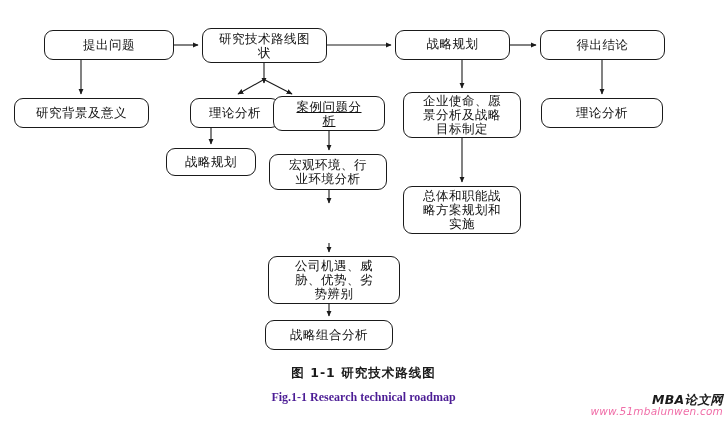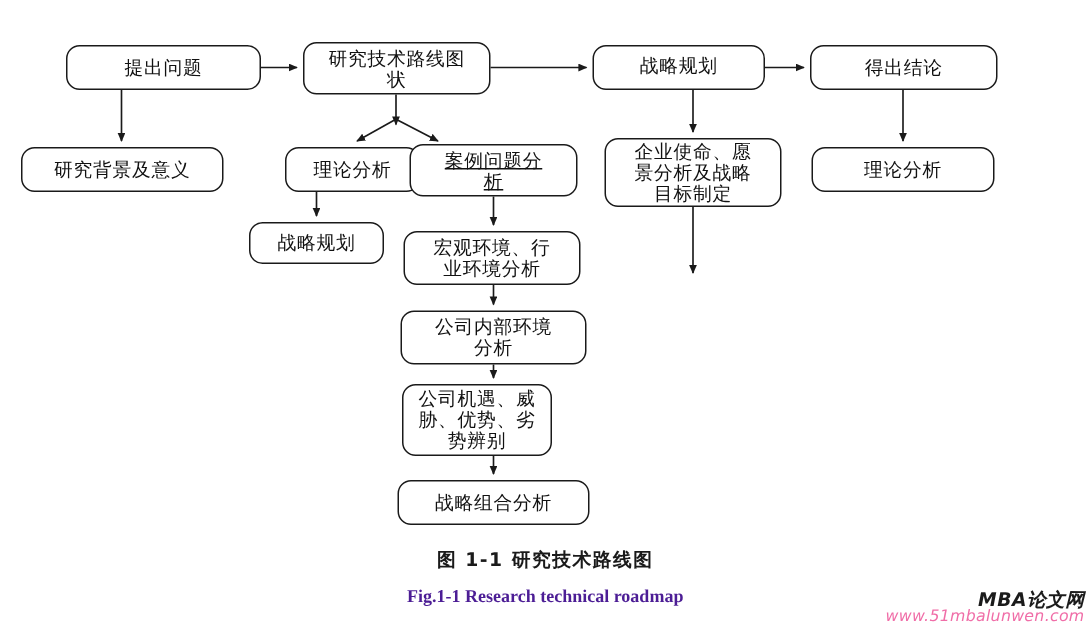--- a/index.html
+++ b/index.html
@@ -202,27 +202,28 @@
 
   <div class="node" style="left:166px; top:132px; width:90px; height:28px;">
     <span class="node-label">战略规划</span>
   </div>
 
   <div class="node" style="left:269px; top:138px; width:118px; height:36px;">
     <span class="node-label">宏观环境、行
 业环境分析</span>
   </div>
 
-
-  <div class="node" style="left:267px; top:191px; width:124px; height:36px;">
-    <span class="node-label">公司内部环境
-分析</span>
-  </div>
-
-  <div class="node" style="left:268px; top:240px; width:100px; height:48px;">
+  <div class="node" style="left:403px; top:170px; width:118px; height:48px;">
+    <span class="node-label">总体和职能战
+略方案规划和
+实施</span>
+  </div>
+
+
+  <div class="node" style="left:268px; top:240px; width:132px; height:48px;">
     <span class="node-label">公司机遇、威
 胁、优势、劣
 势辨别</span>
   </div>
 
   <div class="node" style="left:265px; top:304px; width:128px; height:30px;">
     <span class="node-label">战略组合分析</span>
   </div>
 
 </div>

